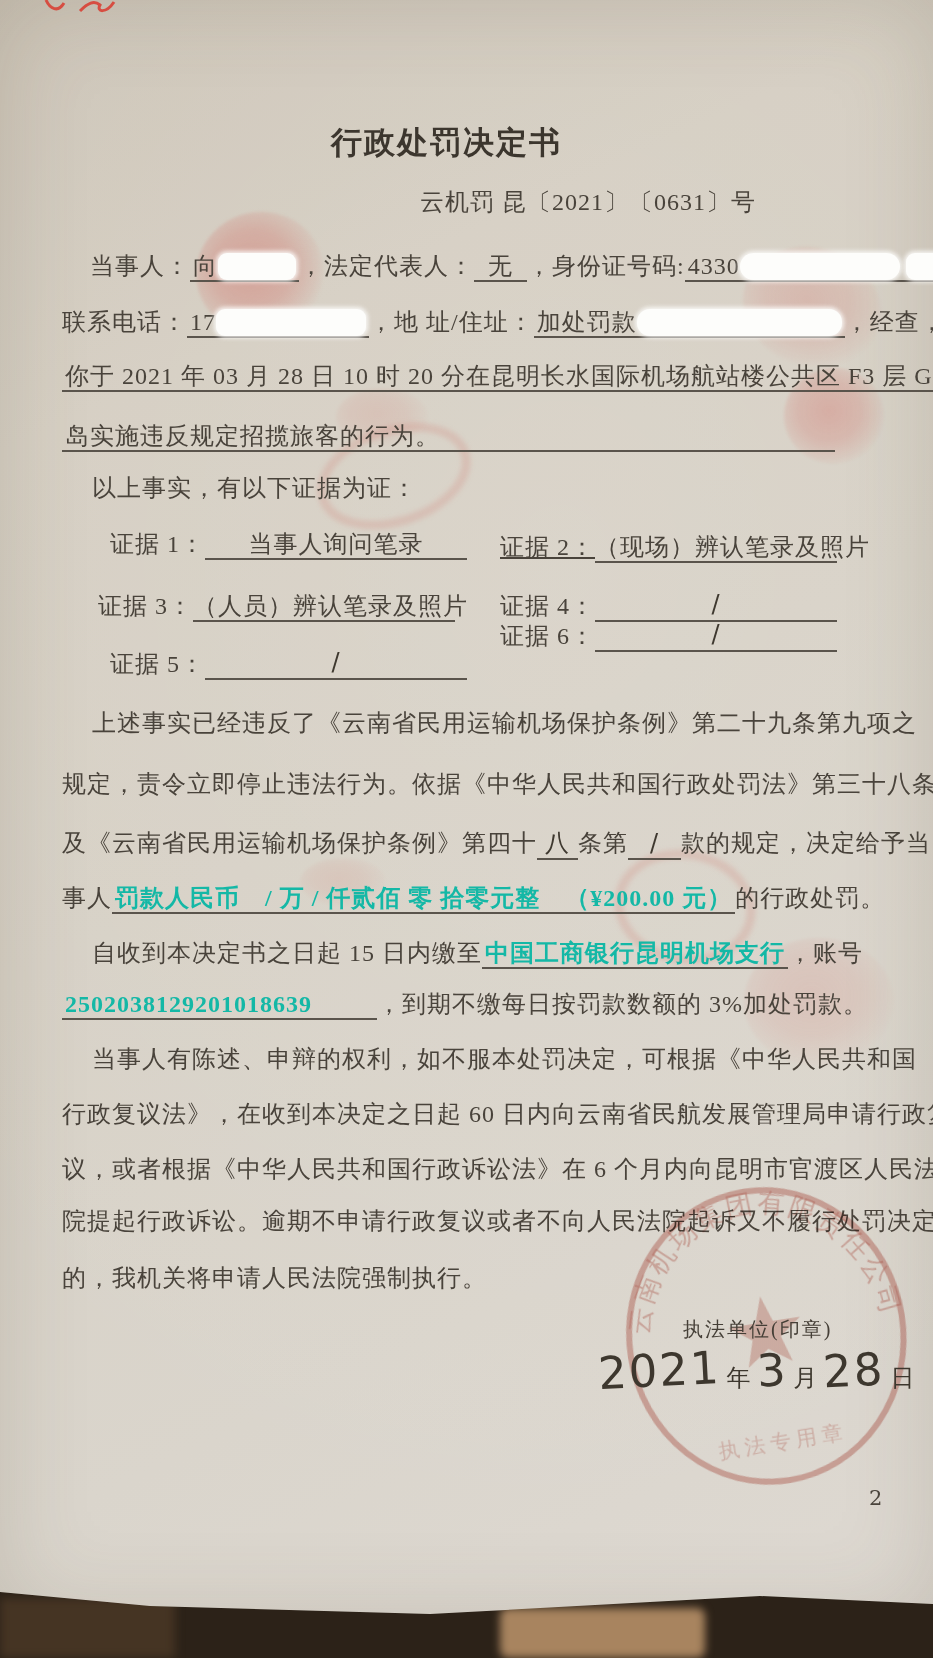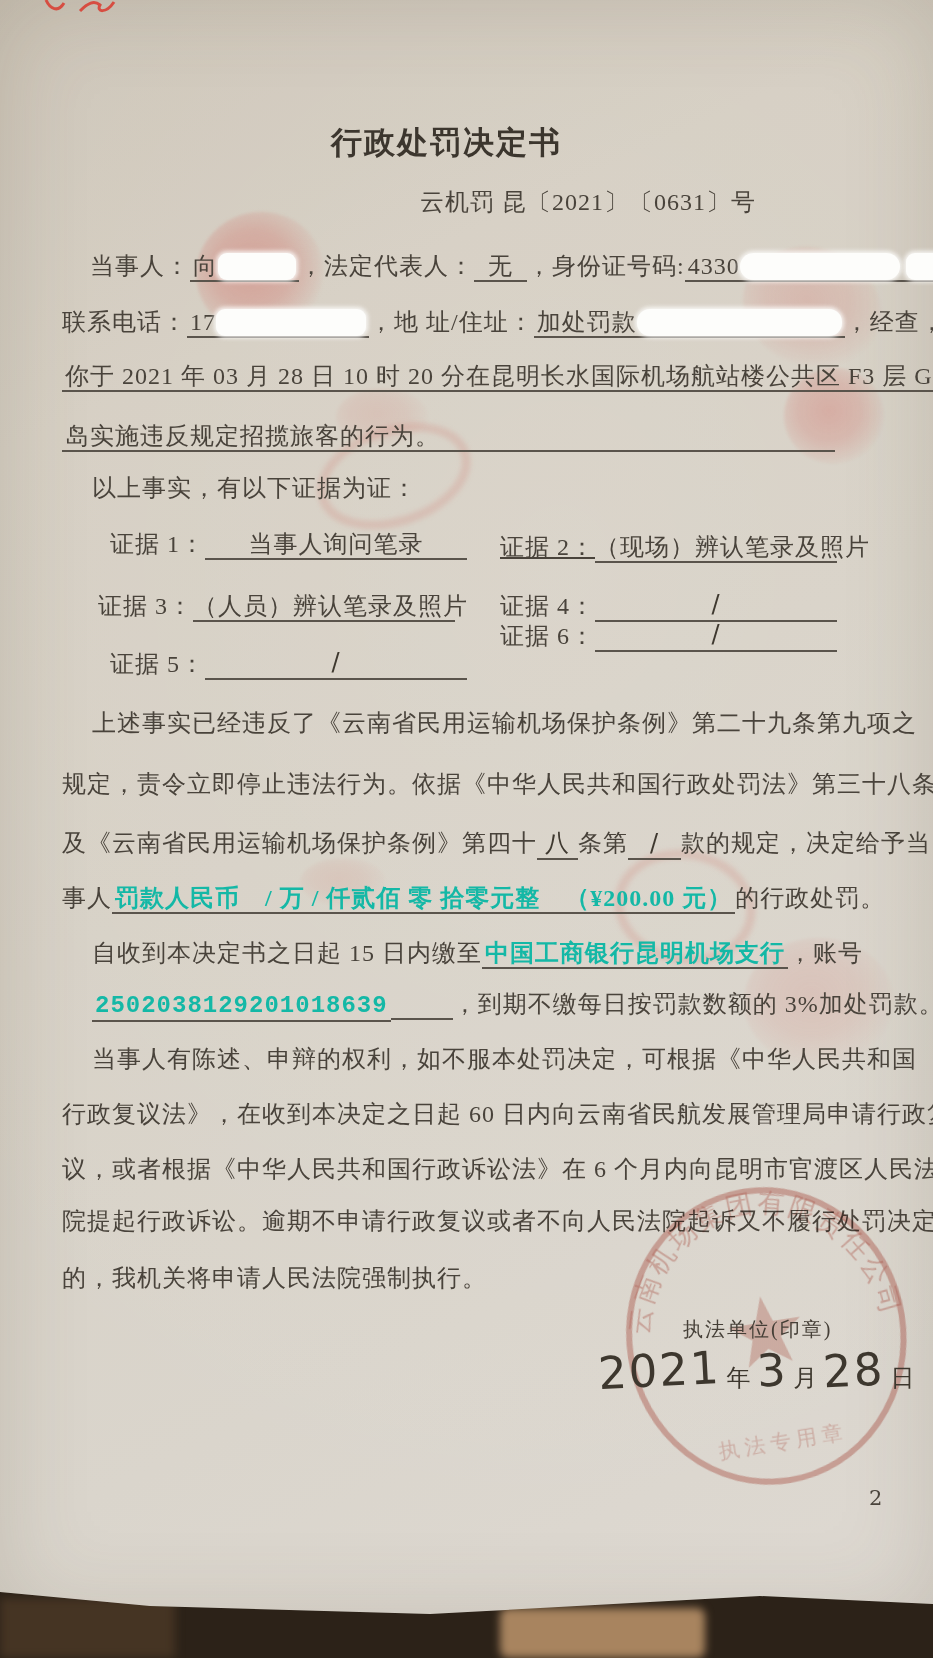--- a/index.html
+++ b/index.html
@@ -124,21 +124,21 @@
     <span>及《云南省民用运输机场保护条例》第四十</span><span class="ul hand" style="padding:0 8px 1px 8px;">八</span><span>条第</span><span class="ul hand" style="padding:0 22px 1px 22px;">/</span><span>款的规定，决定给予当</span>
   </div>
   <div class="ln" style="left:62px;top:882px;">
     <span>事人</span><span class="ul b">罚款人民币　/ 万 / 仟贰佰 零 拾零元整　（¥200.00 元）</span><span>的行政处罚。</span>
   </div>
 
   <div class="ln" style="left:92px;top:937px;">
     <span>自收到本决定书之日起 15 日内缴至</span><span class="ul b">中国工商银行昆明机场支行</span><span>，账号</span>
   </div>
   <div class="ln" style="left:62px;top:988px;">
-    <span class="ul b" style="font-family:Liberation Mono, monospace;margin-left:30px;">2502038129201018639</span><span class="blank" style="width:62px;"></span><span>，到期不缴每日按罚款数额的 3%加处罚款。</span>
+    <span class="ul b" style="font-family:Liberation Serif, serif;">2502038129201018639</span><span class="blank" style="width:62px;"></span><span>，到期不缴每日按罚款数额的 3%加处罚款。</span>
   </div>
 
   <div class="ln" style="left:92px;top:1043px;">当事人有陈述、申辩的权利，如不服本处罚决定，可根据《中华人民共和国</div>
   <div class="ln" style="left:62px;top:1098px;">行政复议法》，在收到本决定之日起 60 日内向云南省民航发展管理局申请行政复</div>
   <div class="ln" style="left:62px;top:1153px;">议，或者根据《中华人民共和国行政诉讼法》在 6 个月内向昆明市官渡区人民法</div>
   <div class="ln" style="left:62px;top:1205px;">院提起行政诉讼。逾期不申请行政复议或者不向人民法院起诉又不履行处罚决定</div>
   <div class="ln" style="left:62px;top:1262px;">的，我机关将申请人民法院强制执行。</div>
 
   <div class="stamp">
     <svg width="300" height="312" viewBox="0 0 300 312">

